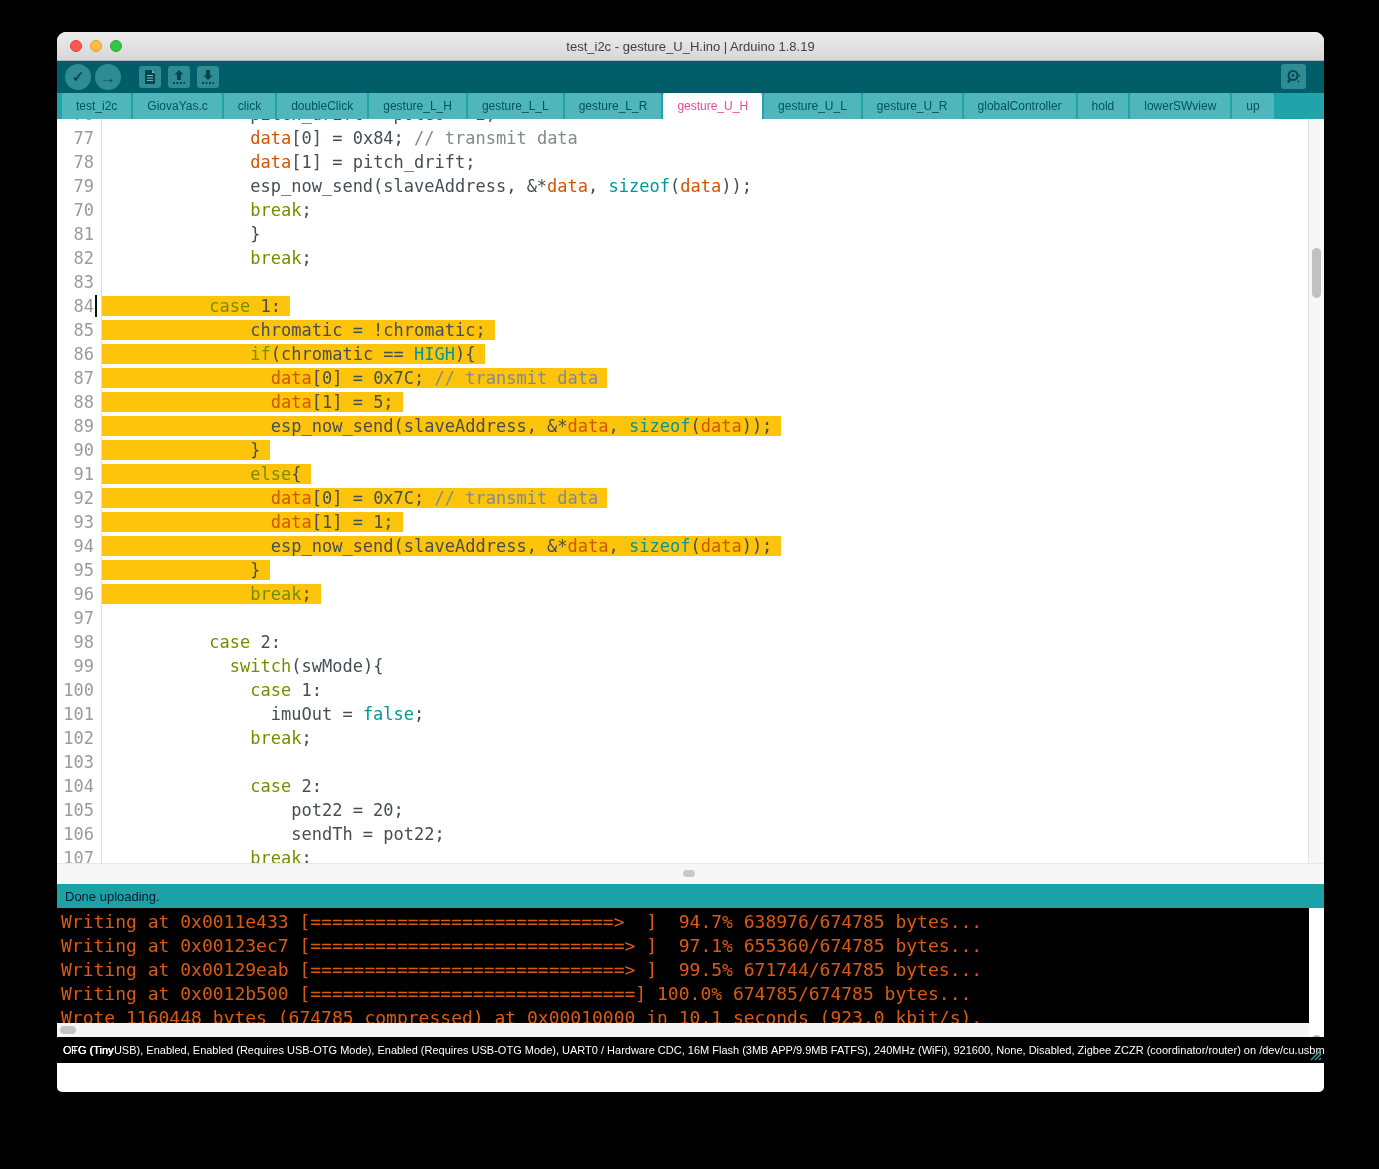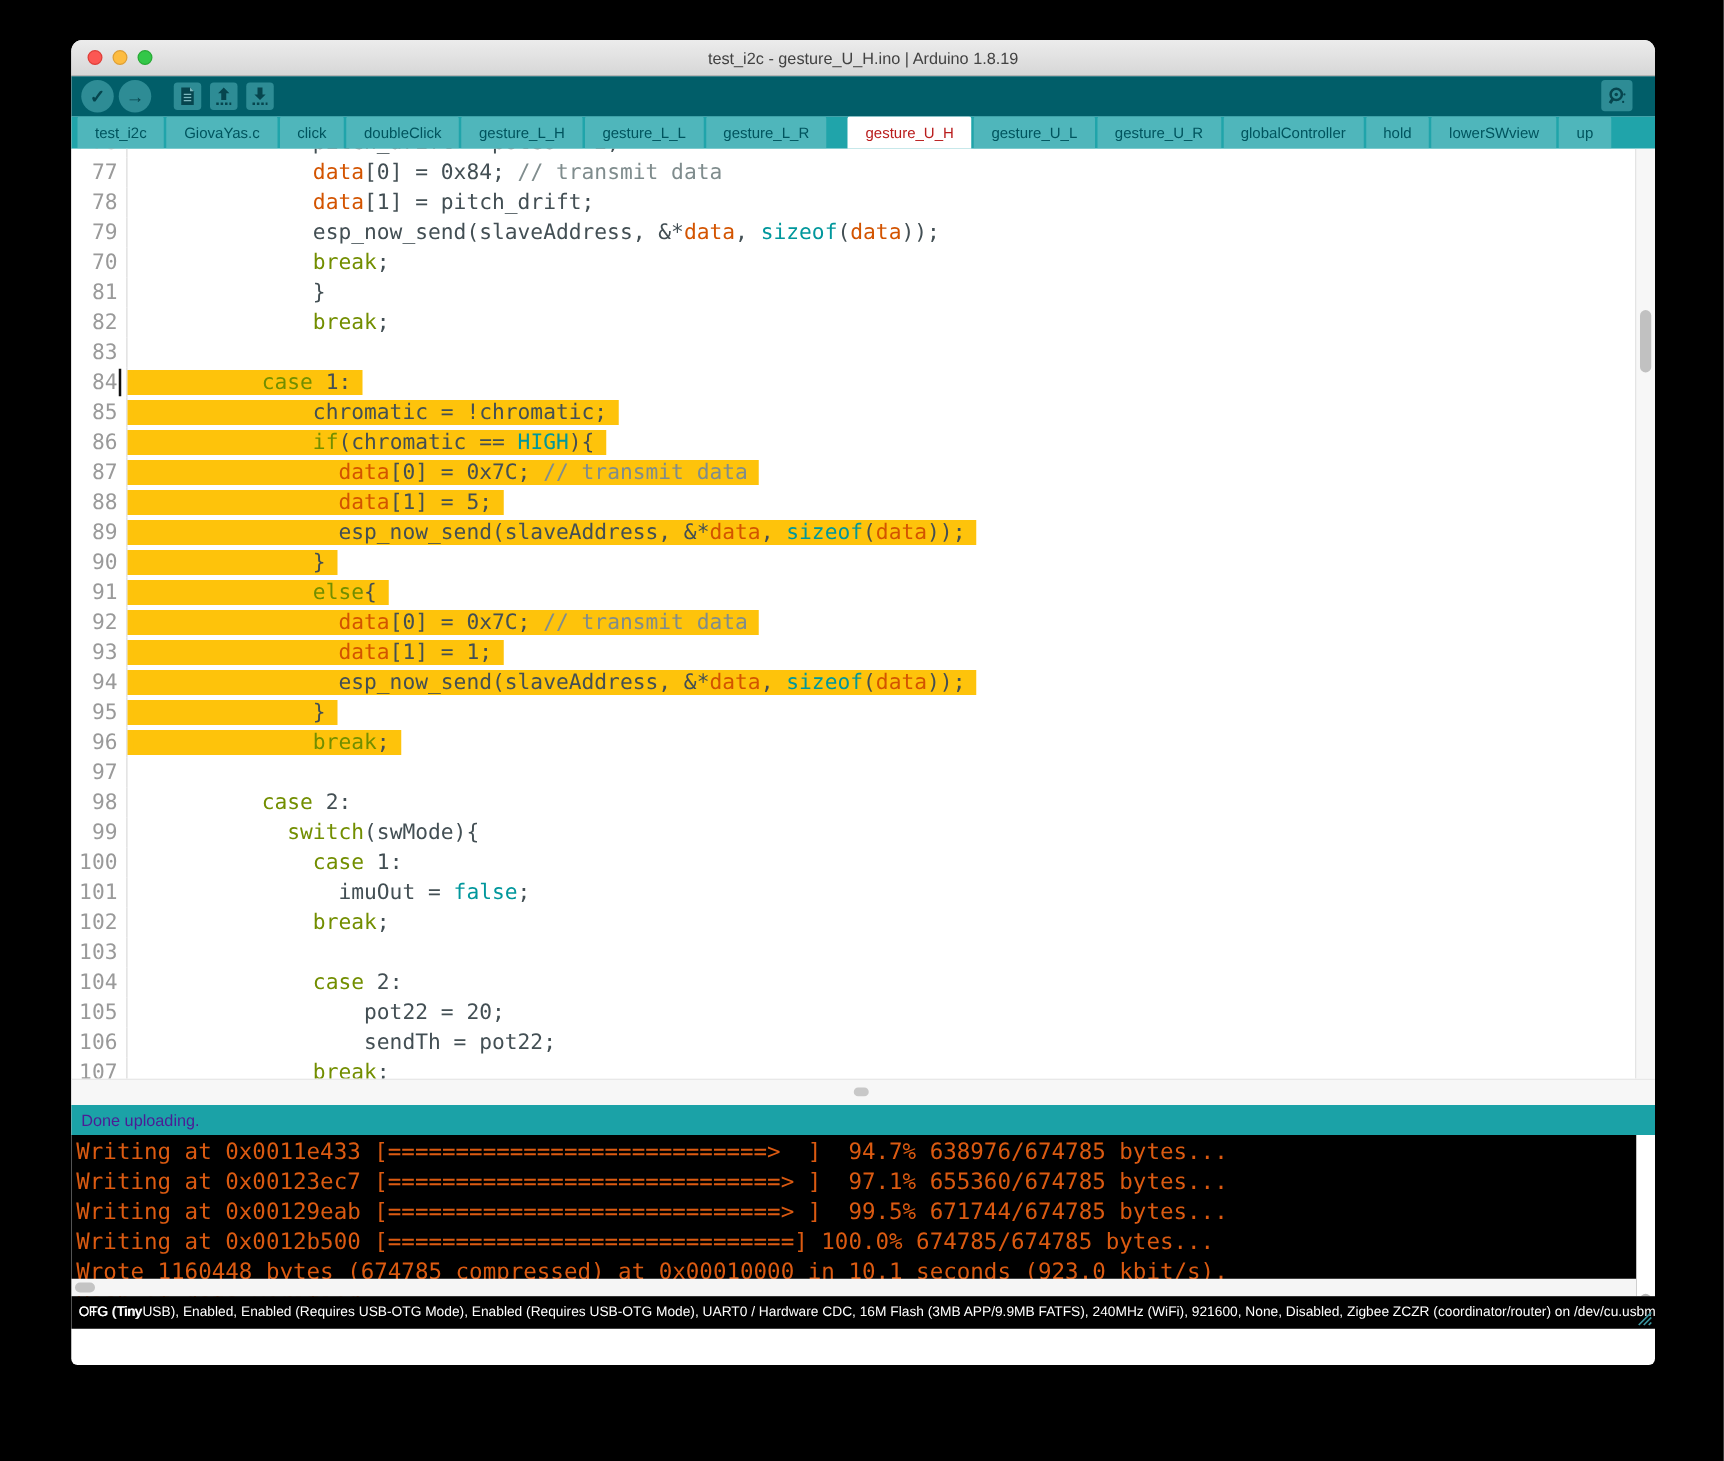--- a/index.html
+++ b/index.html
@@ -26,41 +26,41 @@
   .tb-sq{width:22px;height:22px;border-radius:3px;background:#2E8C95;flex:none;
          display:flex;align-items:center;justify-content:center;margin-right:7px;}
   .tb-gap{width:14px;flex:none;}
   .tb-right{position:absolute;right:18px;top:3px;width:25px;height:25px;border-radius:3px;
             background:#2E8C95;display:flex;align-items:center;justify-content:center;}
   
   .tabstrip{height:26px;flex:none;background:#20A4AA;display:flex;align-items:stretch;
             padding-left:5px;overflow:hidden;white-space:nowrap;}
   .tab{flex:none;margin-right:2px;padding:0 14px;border-radius:2px 2px 0 0;background:#4FB6BB;
        color:#00545E;font-size:12px;line-height:26px;display:flex;align-items:center;}
-  .tab.active{background:#FFFFFF;color:#b91c1c;margin-left:15px;}
+  .tab.active{background:#FFFFFF;color:#ec4899;}
   
   .editor{flex:none;height:744px;position:relative;overflow:hidden;background:#fff;}
   .code-scroller{position:absolute;left:0;top:0;right:16px;bottom:0;overflow:hidden;}
   .code-lines{margin-top:-17px;font-family:"DejaVu Sans Mono","Liberation Mono",monospace;
               font-size:17px;}
   .cline{display:flex;height:24px;line-height:24px;}
   .lnum{flex:none;width:45px;box-sizing:border-box;border-right:1px solid #DCDCDC;
         text-align:right;padding-right:7px;color:#9A9A9A;white-space:pre;}
   .cbody{position:relative;padding-left:5px;white-space:pre;flex:1;}
   .tk-d{color:#434F54}.tk-o{color:#D35400}.tk-g{color:#728E00}
   .tk-t{color:#00979C}.tk-c{color:#7F8C8D}
   .sel{background:#FEC30B;box-shadow:-5px 0 0 #FEC30B;padding-right:9px;}
   .caret{position:absolute;left:-7px;top:1px;width:2px;height:22px;background:#101010;}
   .vscroll{position:absolute;right:0;top:0;bottom:0;width:16px;background:#F7F7F7;
            border-left:1px solid #E4E4E4;box-sizing:border-box;}
   .vthumb{position:absolute;left:3px;top:129px;width:9px;height:50px;border-radius:5px;background:#C1C1C1;}
   .hscroll{height:20px;flex:none;background:#F7F7F7;border-top:1px solid #E8E8E8;position:relative;}
   .hthumb{position:absolute;left:626px;top:6px;width:12px;height:7px;border-radius:4px;background:#C8C8C8;}
   
-  .statusbar{height:24px;flex:none;background:#1BA2A7;color:#4c1d95;font-size:13px;
+  .statusbar{height:24px;flex:none;background:#1BA2A7;color:#0f172a;font-size:13px;
              display:flex;align-items:center;padding-left:8px;}
   .console-area{height:129px;flex:none;background:#000;position:relative;}
   .con-lines{padding:2px 0 0 4px;font-family:"DejaVu Sans Mono","Liberation Mono",monospace;
              font-size:18px;color:#DB5A11;}
   .con-line{height:24px;line-height:24px;white-space:pre;}
   .con-vscroll{position:absolute;right:0;top:0;bottom:0;width:15px;background:#FFFFFF;}
   .con-vthumb{position:absolute;left:3px;top:127px;width:9px;height:17px;border-radius:5px;background:#B9B9B9;}
   .con-hscroll{position:absolute;left:0;right:15px;bottom:0;height:14px;background:#F5F5F5;}
   .con-hthumb{position:absolute;left:3px;top:3px;width:16px;height:8px;border-radius:4px;background:#C4C4C4;}
   

